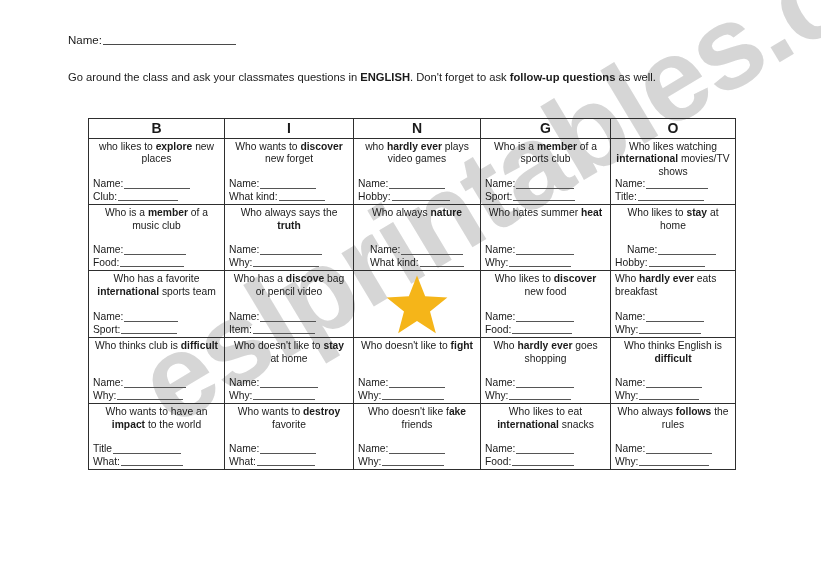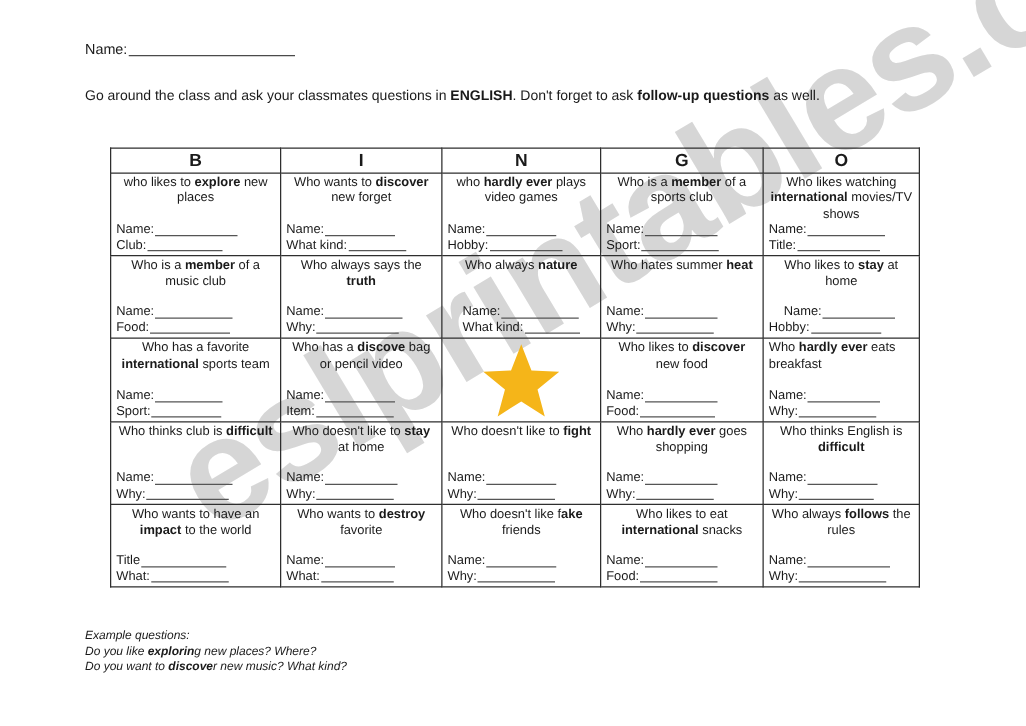--- a/index.html
+++ b/index.html
@@ -543,21 +543,14 @@
                   <span class="fl">Why:</span>
                   <span class="fr" style="width: 70px;"></span>
                 </div>
               </div>
             </div>
           </td>
         </tr>
       </tbody>
   </table>
 
-  <div class="examples">
-    <div>Example questions:</div>
-    <div id="example-lines">
-        <div><span>Do you like </span><b>explorin</b><span>g new places? Where?</span></div>
-        <div><span>Do you want to </span><b>discove</b><span>r new music? What kind?</span></div>
-      </div>
-  </div>
 
 </div>
 
 </body></html>

